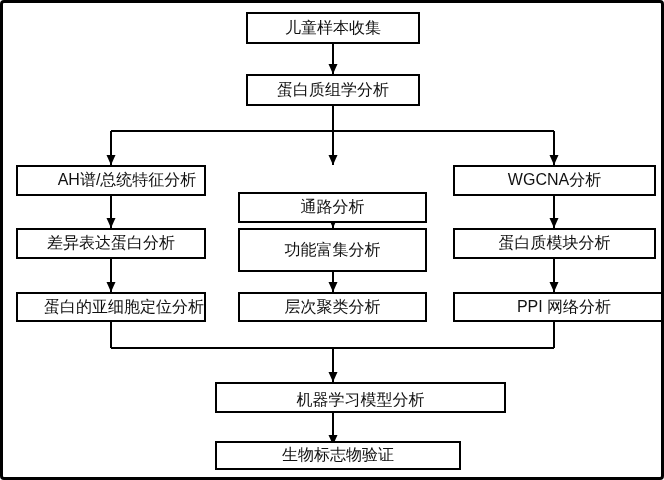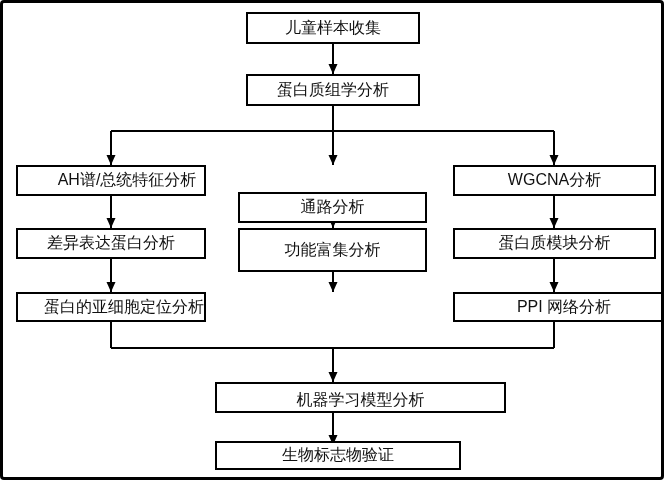--- a/index.html
+++ b/index.html
@@ -122,20 +122,23 @@
   </div>
 
   <div class="node n-pathway">
     <span>通路分析</span>
   </div>
 
   <div class="node n-enrich">
     <span>功能富集分析</span>
   </div>
 
+  <div class="node n-cluster">
+    <span>层次聚类分析</span>
+  </div>
 
   <div class="node n-wgcna">
     <span>WGCNA分析</span>
   </div>
 
   <div class="node n-module">
     <span>蛋白质模块分析</span>
   </div>
 
   <div class="node n-ppi">

